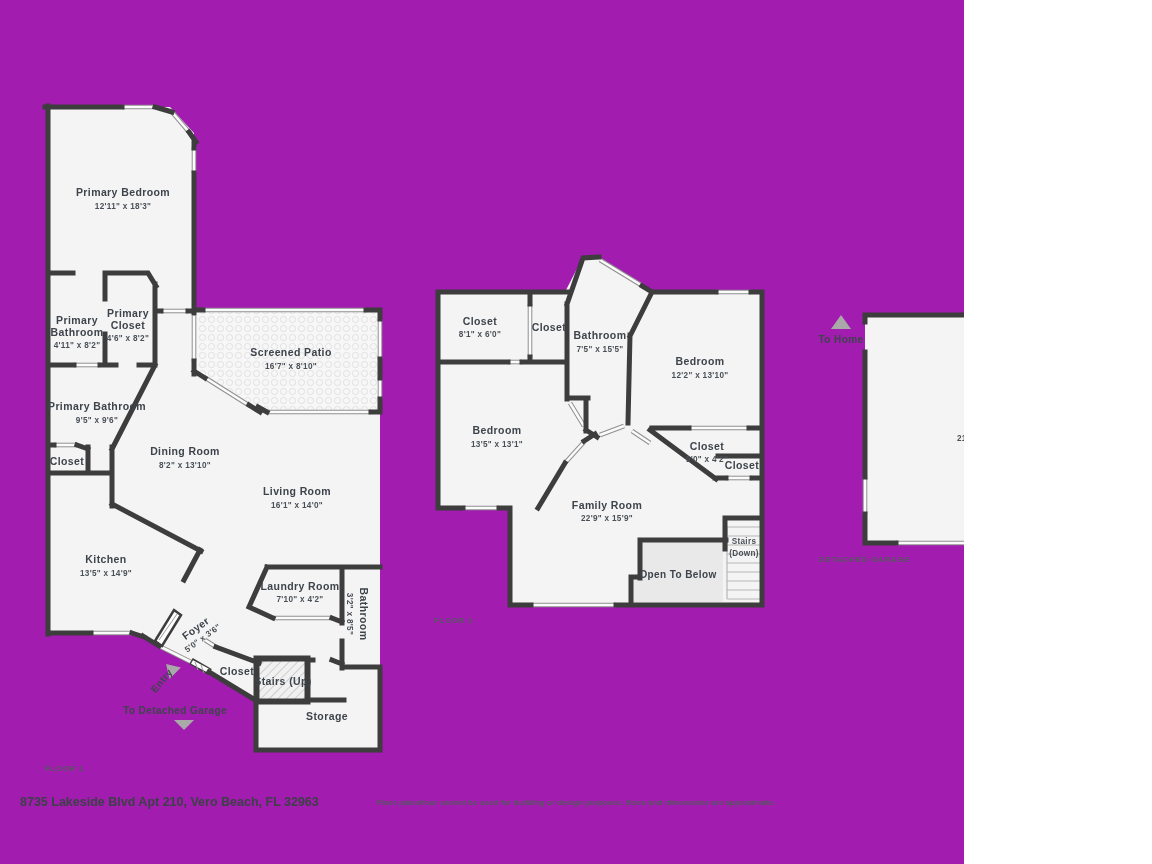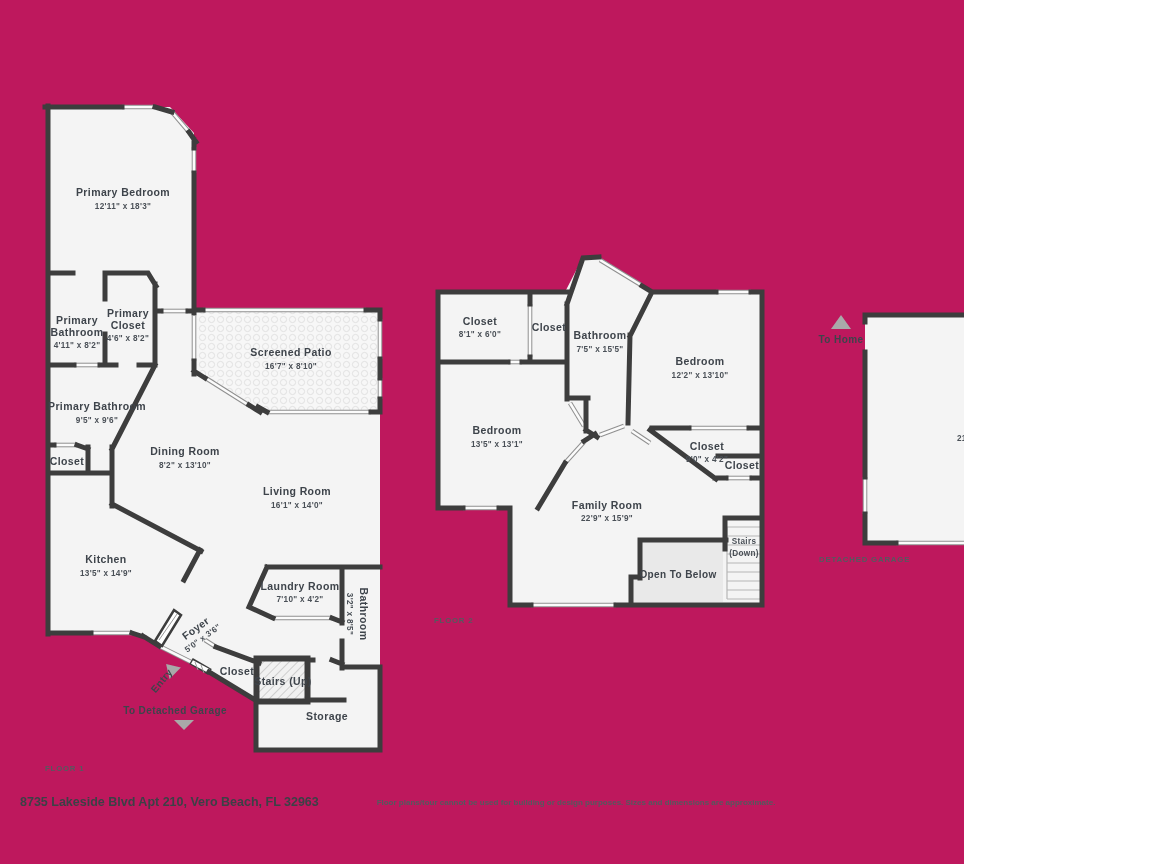--- a/index.html
+++ b/index.html
@@ -1,16 +1,16 @@
 <!DOCTYPE html>
 <html><head>
 <meta charset="utf-8">
 <style>
   html,body{margin:0;padding:0;background:#ffffff;}
-  .page{position:relative;width:964px;height:864px;background:#be185d;overflow:hidden;
+  .page{position:relative;width:964px;height:864px;background:#a21caf;overflow:hidden;
         font-family:"Liberation Sans", sans-serif;}
   svg{display:block;}
   .fill{fill:#f4f4f4;}
   .wall{fill:none;stroke:#3d3d3d;stroke-width:5;stroke-linecap:square;}
   .w1{stroke:#8f8f8f;stroke-width:4.6;fill:none;}
   .w2{stroke:#fbfbfb;stroke-width:2.6;fill:none;}
   .step{stroke:#b5b5b5;stroke-width:1.2;}
   .rn{font-family:"Liberation Sans",sans-serif;font-size:10.5px;font-weight:bold;fill:#3e444b;
       text-anchor:middle;letter-spacing:.4px;}
   .rd{font-family:"Liberation Sans",sans-serif;font-size:8.2px;font-weight:bold;fill:#4a5057;

